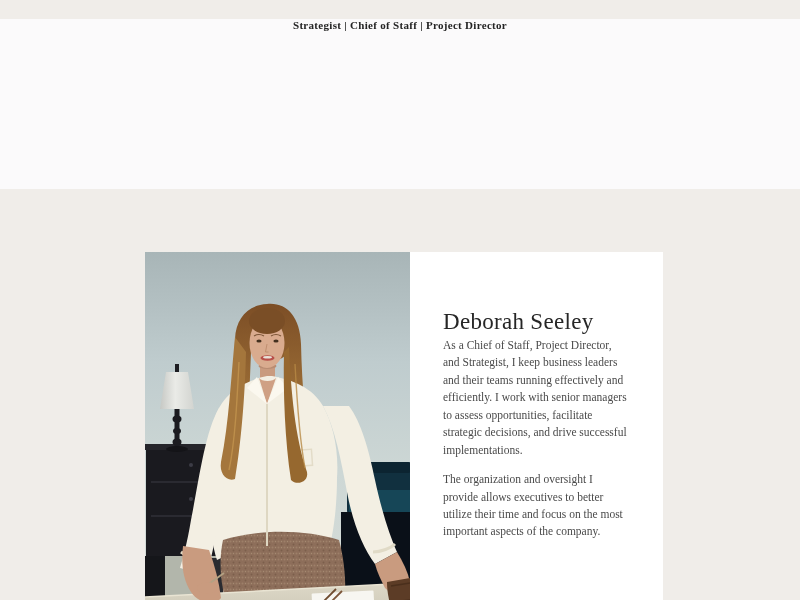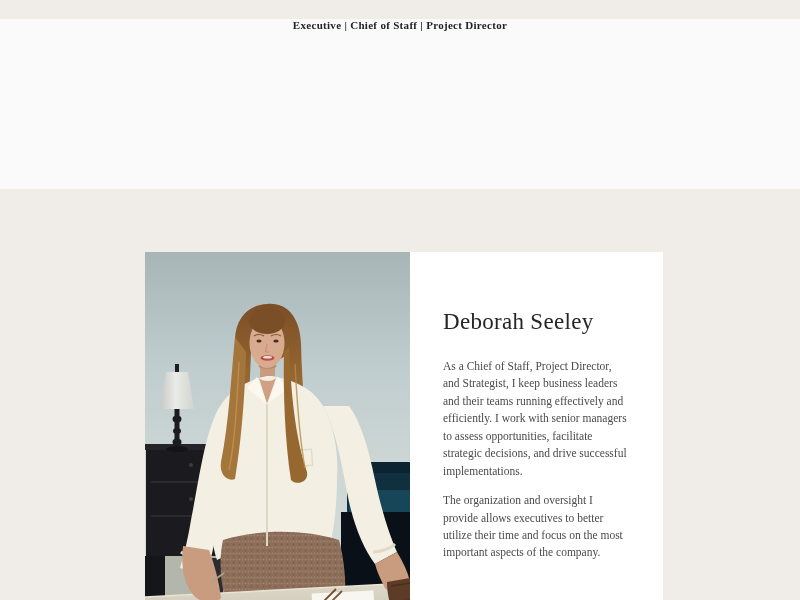--- a/index.html
+++ b/index.html
@@ -58,33 +58,32 @@
     padding:56px 28px 0 33px;
   }
   .text-panel h2{
     font-size:23px;
     font-weight:400;
     letter-spacing:0.3px;
     color:#262626;
     line-height:1.25;
   }
   .text-panel p{
-    margin-top:21px;
     width:186px;
     font-size:11.5px;
     line-height:1.52;
     color:var(--body_text);
   }
   .text-panel p + p{margin-top:12px;}
 </style>
 </head>
 <body>
 
 <header class="hero">
-  <div class="subtitle">Executive | Chief of Staff | Project Director</div>
+  <div class="subtitle">Strategist | Chief of Staff | Project Director</div>
 </header>
 
 <section class="about">
   <div class="profile-card">
 
     <div class="photo-wrap">
       <svg width="265" height="367" viewBox="0 0 265 367" xmlns="http://www.w3.org/2000/svg">
         <defs>
           <linearGradient id="wallGrad" x1="0" y1="0" x2="0" y2="1">
             <stop offset="0" stop-color="#a8b5b7"></stop>

